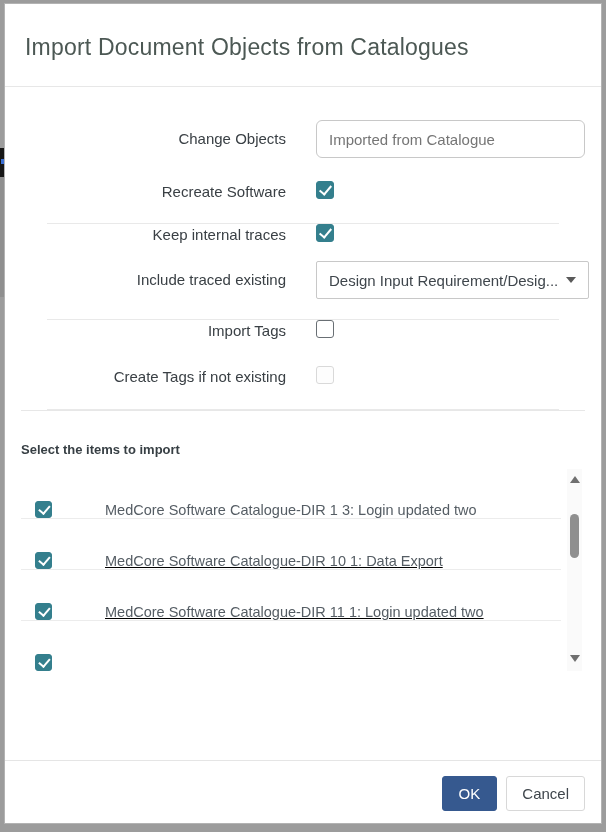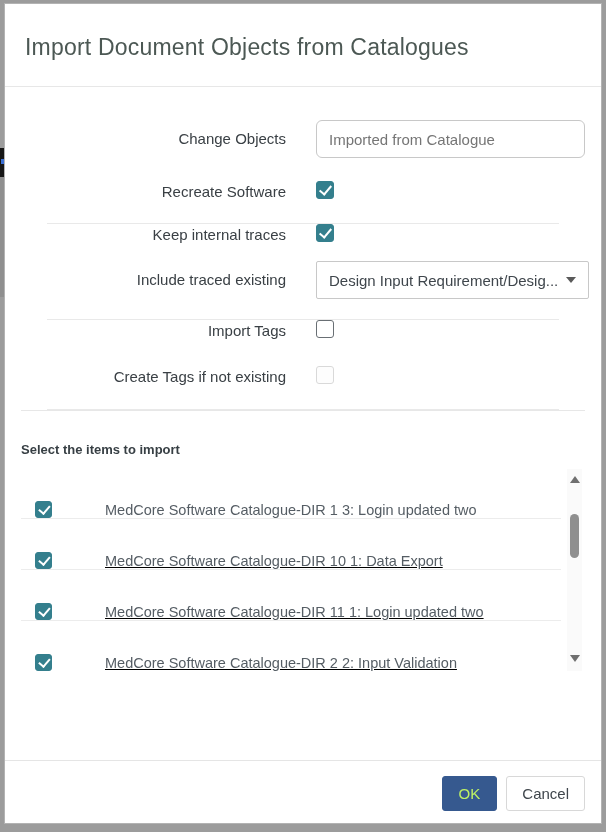--- a/index.html
+++ b/index.html
@@ -160,21 +160,21 @@
     padding:15px 16px 12px;
     display:flex;justify-content:flex-end;gap:9px;
   }
   .btn{
     height:35px;border-radius:3px;
     font-family:"Liberation Sans", sans-serif;
     font-size:15px;cursor:pointer;
   }
   .btn-ok{
     background:var(--primary-blue);
-    color:#bef264;border:1px solid var(--primary-blue);
+    color:#ffffff;border:1px solid var(--primary-blue);
     padding:0 16px;min-width:49px;
   }
   .btn-cancel{
     background:#ffffff;color:#3f464c;
     border:1px solid #d8d8d8;
     padding:0 15px;min-width:69px;
   }
 </style>
 </head>
 <body>
@@ -259,21 +259,20 @@
           <span class="list-label">MedCore Software Catalogue-DIR 10 1: Data Export</span>
         </div>
 
         <div class="list-row">
           <input type="checkbox" class="cb" checked="" style="">
           <span class="list-label">MedCore Software Catalogue-DIR 11 1: Login updated two</span>
         </div>
 
         <div class="list-row">
           <input type="checkbox" class="cb" checked="" style="">
-          <span class="list-label">MedCore Software Catalogue-DIR 2 2: Input Validation</span>
         </div>
 
       </div>
 
       <div class="scrollbar">
         <div class="scroll-arrow up"></div>
         <div class="scroll-thumb"></div>
         <div class="scroll-arrow down"></div>
       </div>
     </div>

